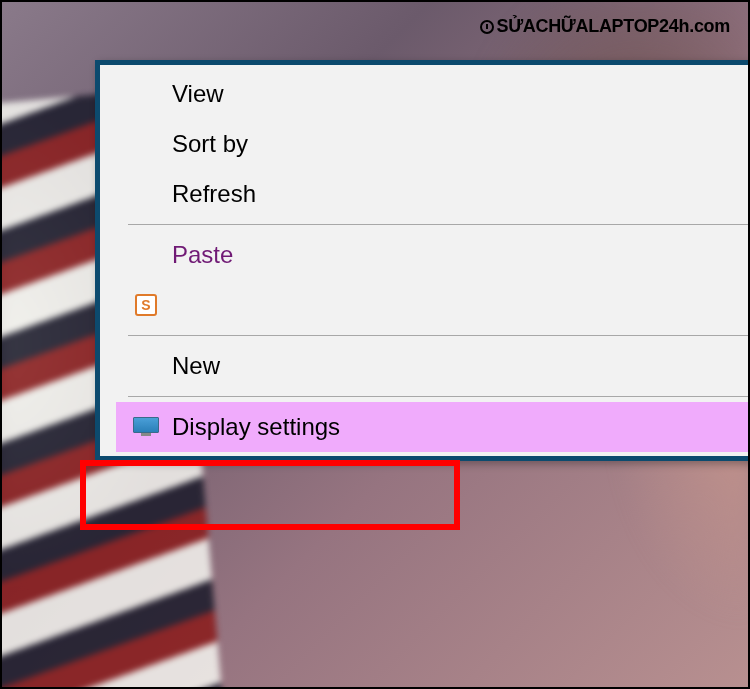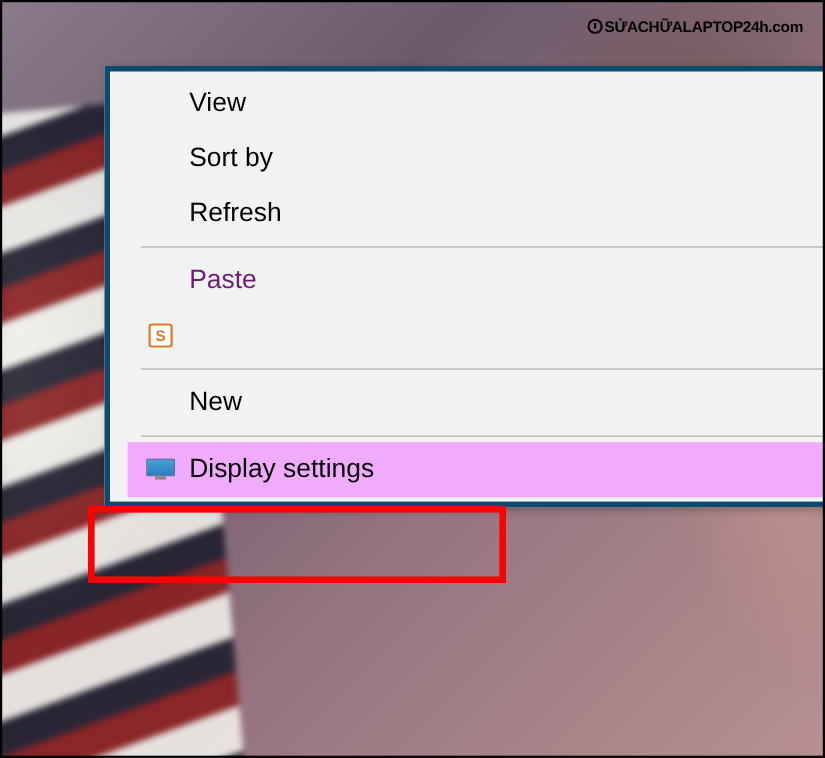--- a/index.html
+++ b/index.html
@@ -47,21 +47,21 @@
       position: absolute;
       inset: 0;
       border: 2px solid #000;
       pointer-events: none;
       z-index: 100;
     }
     .watermark {
       position: absolute;
       top: 16px;
       right: 20px;
-      font-size: 14px;
+      font-size: 18px;
       font-weight: 900;
       color: #000;
       letter-spacing: -0.3px;
       z-index: 50;
       display: flex;
       align-items: center;
       gap: 2px;
     }
     .watermark-icon {
       width: 14px;

